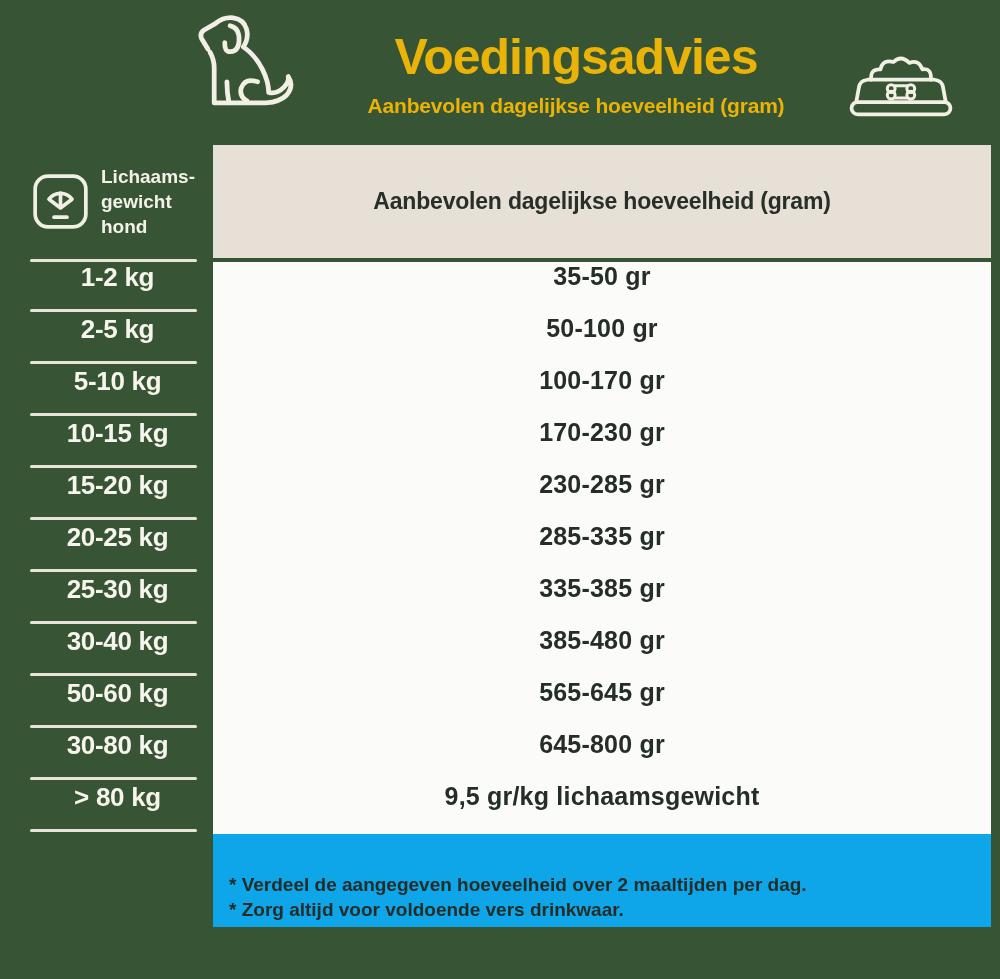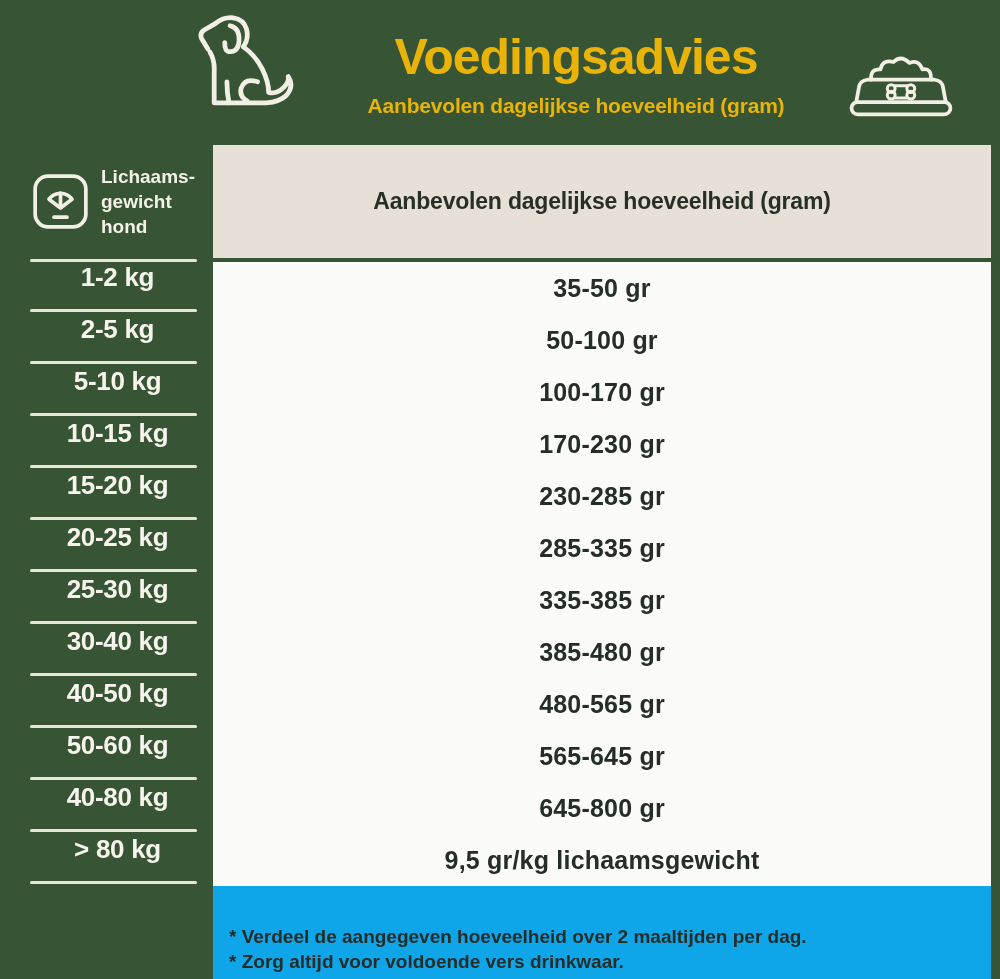--- a/index.html
+++ b/index.html
@@ -35,21 +35,21 @@
   .cell-left::after {
     content:""; position:absolute; left:30px; width:167px; height:3px;
     background:#e9e4d8; border-radius:2px; bottom:-3px;
   }
   .t-row.first .cell-left::before {
     content:""; position:absolute; left:30px; width:167px; height:3px;
     background:#e9e4d8; border-radius:2px; top:-3.5px;
   }
   .cell-right {
     flex:1; margin-right:9px; height:52px; background:#fbfcf9;
-    display:flex; align-items:center; justify-content:center;
+    display:flex; justify-content:center;
     color:#242d27; font-weight:bold; font-size:25px; letter-spacing:0.2px;
   }
   
   .foot-row { display:flex; }
   .foot-left { width:213px; }
   .foot-right {
     flex:1; margin-right:9px; height:93px; background:#0ea5e9;
     padding:38px 20px 0 16px; color:#242d27; font-weight:bold; font-size:19px;
   }
   .foot-right p { line-height:25px; }
@@ -169,37 +169,29 @@
         <div class="t-row">
           <div class="cell-left">
             <span class="w-label">30-40 kg</span>
           </div>
           <div class="cell-right">
             <span>385-480 gr</span>
           </div>
         </div>
         <div class="t-row">
           <div class="cell-left">
-            <span class="w-label">40-50 kg</span>
-          </div>
-          <div class="cell-right">
-            <span>480-565 gr</span>
-          </div>
-        </div>
-        <div class="t-row">
-          <div class="cell-left">
             <span class="w-label">50-60 kg</span>
           </div>
           <div class="cell-right">
             <span>565-645 gr</span>
           </div>
         </div>
         <div class="t-row">
           <div class="cell-left">
-            <span class="w-label">40-80 kg</span>
+            <span class="w-label">30-80 kg</span>
           </div>
           <div class="cell-right">
             <span>645-800 gr</span>
           </div>
         </div>
         <div class="t-row">
           <div class="cell-left">
             <span class="w-label">&gt; 80 kg</span>
           </div>
           <div class="cell-right">

